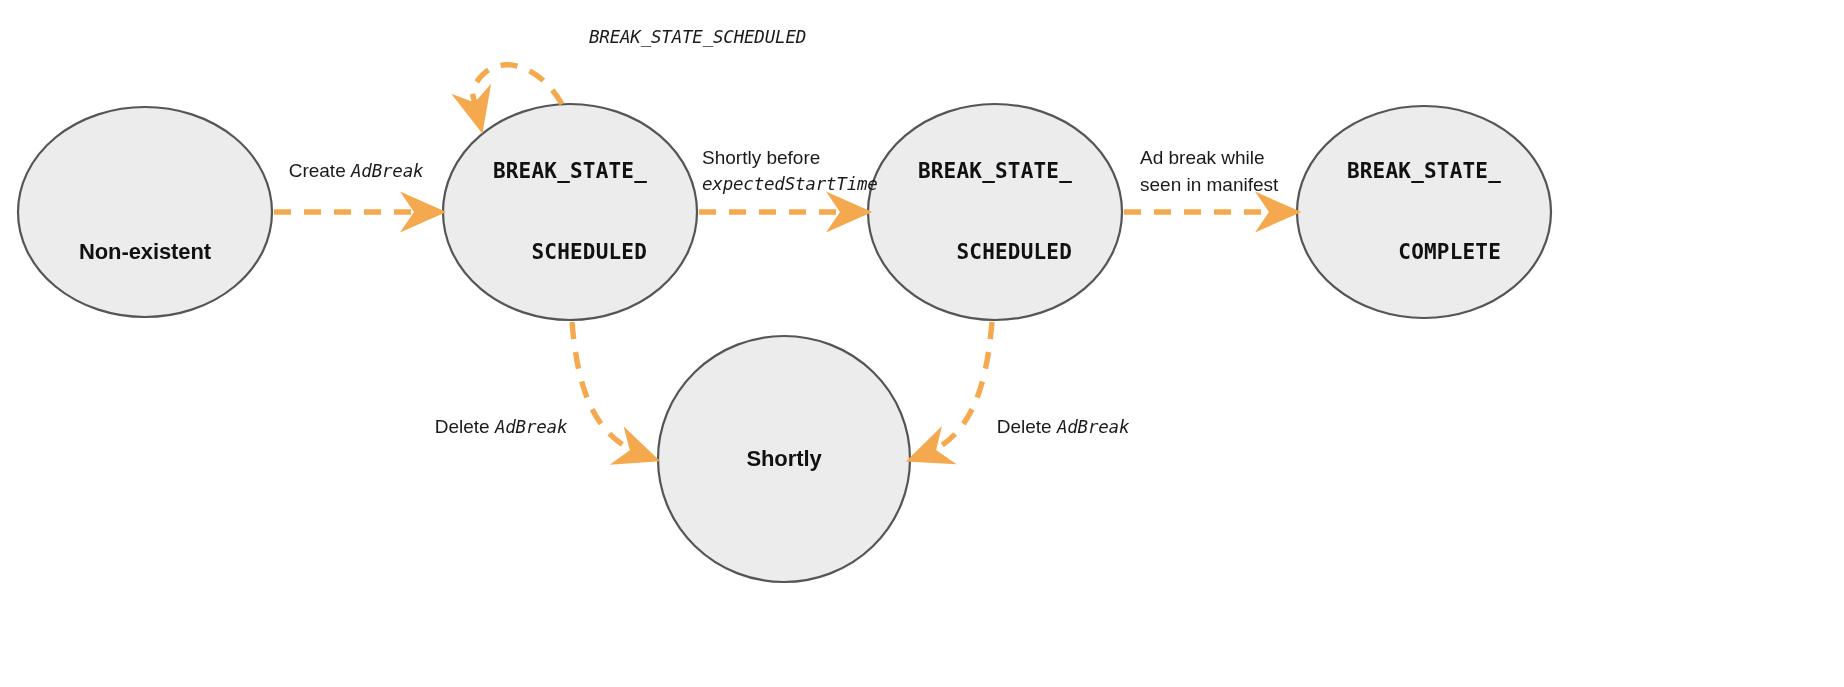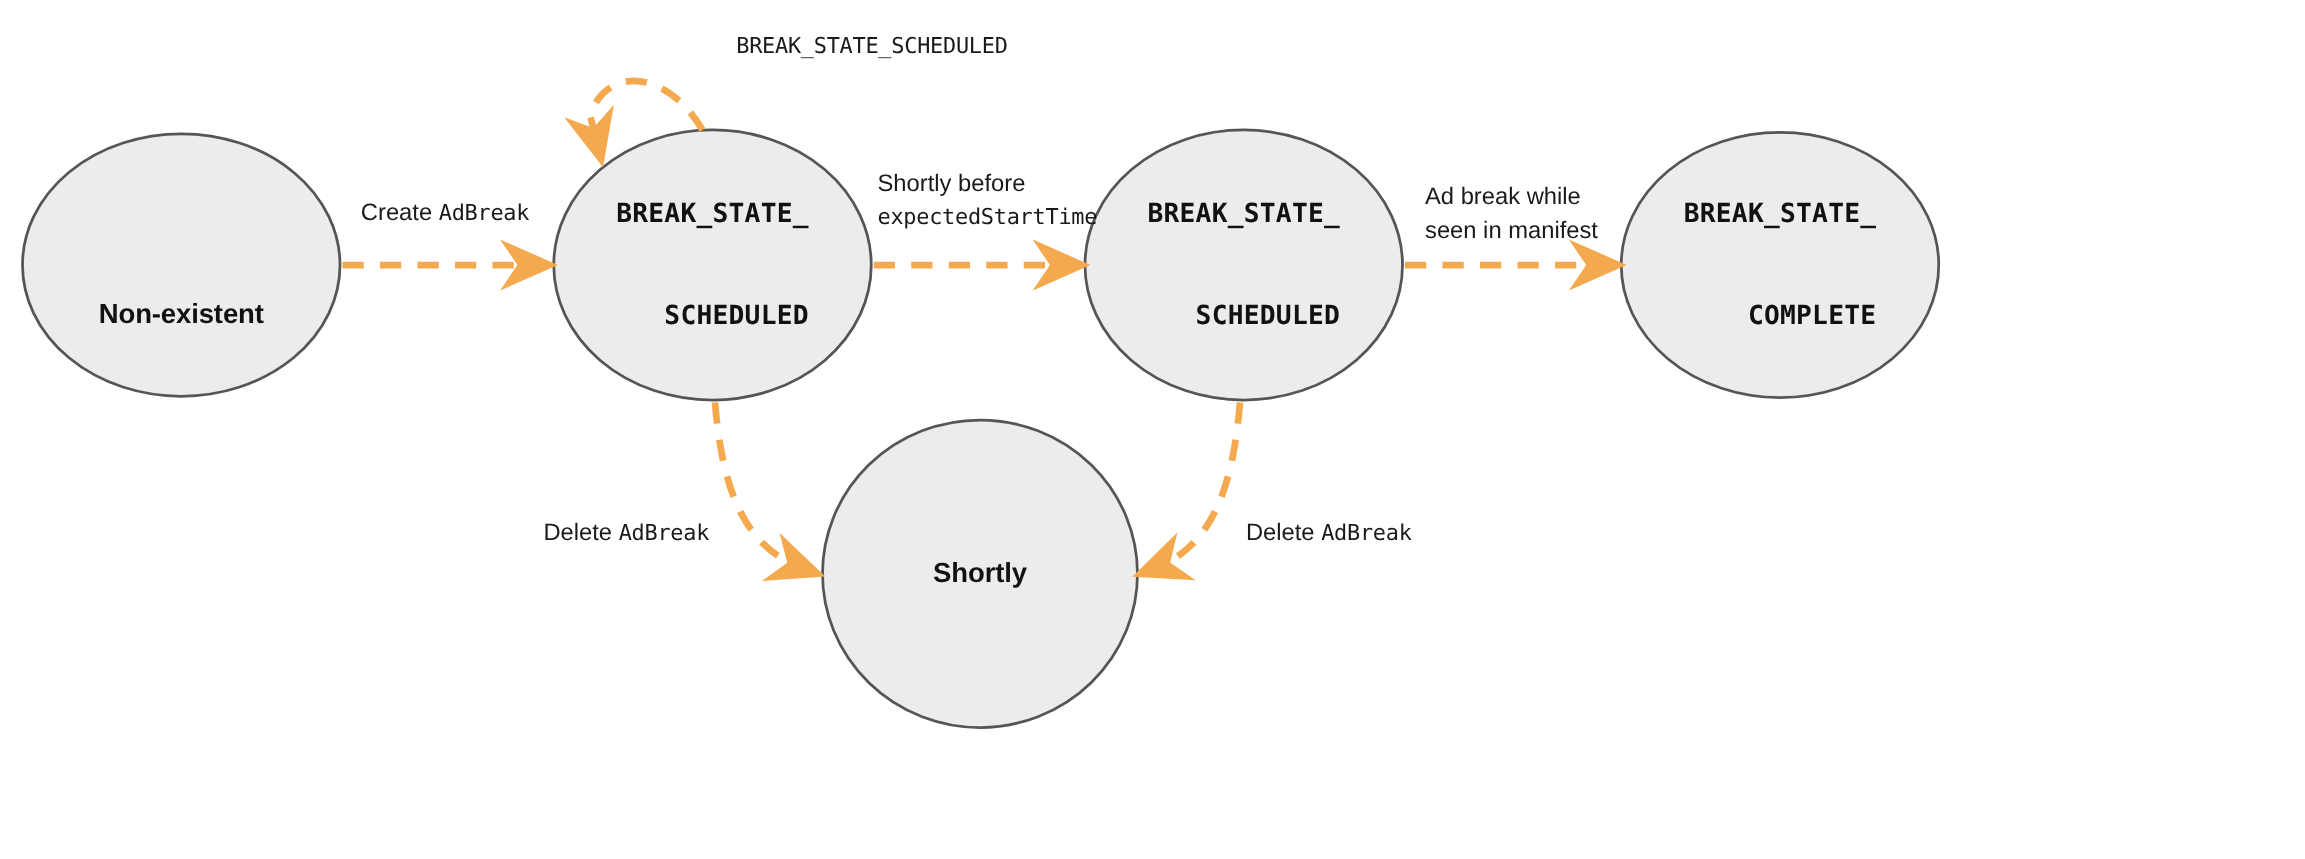--- a/index.html
+++ b/index.html
@@ -60,20 +60,21 @@
     line-height: 1.42;
     font-family: "Liberation Sans", sans-serif;
     font-weight: 400;
     font-size: 19px;
     white-space: nowrap;
   }
   .edge-label .code {
     font-family: "DejaVu Sans Mono", "Liberation Mono", monospace;
     font-size: 17.5px;
     letter-spacing: -0.2px;
+    font-style: italic;
   }
   .edge-label.center { text-align: center; transform: translateX(-50%); }
   .edge-label.left   { text-align: left; }
   .lbl-line { display: block; }
 </style>
 </head>
 <body>
 
 <div id="diagram-root">
 
@@ -132,21 +133,21 @@
   <div class="node-label sans" style="left:784px; top:459px;">Shortly</div>
 
   <div class="edge-label center" style="left:356px; top:158px;">
     <span>Create </span><span class="code">AdBreak</span>
   </div>
 
   <div class="edge-label left" style="left:589px; top:25px;">
     <span class="lbl-line code">BREAK_STATE_SCHEDULED</span>
   </div>
 
-  <div class="edge-label left" style="left:702px; top:135px;">
+  <div class="edge-label left" style="left:702px; top:145px;">
     <span class="lbl-line">Shortly before</span>
     <span class="lbl-line code">expectedStartTime</span>
   </div>
 
   <div class="edge-label left" style="left:1140px; top:145px;">
     <span class="lbl-line">Ad break while</span>
     <span class="lbl-line">seen in manifest</span>
   </div>
 
   <div class="edge-label center" style="left:501px; top:414px;">

